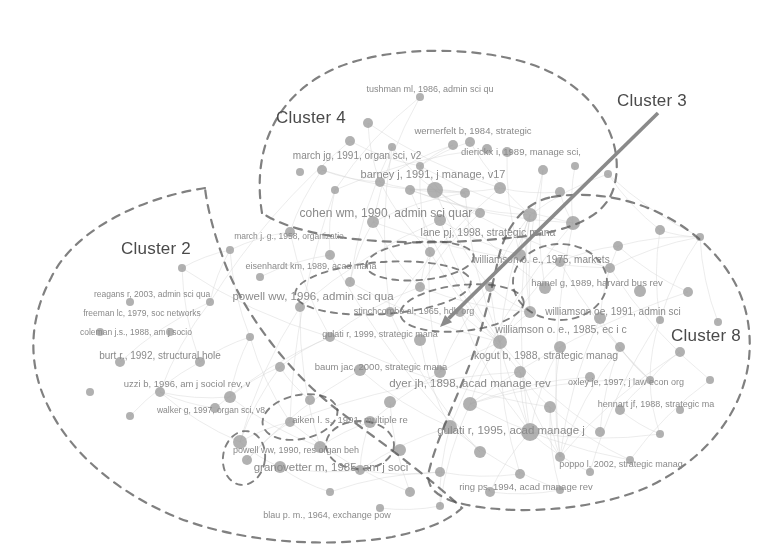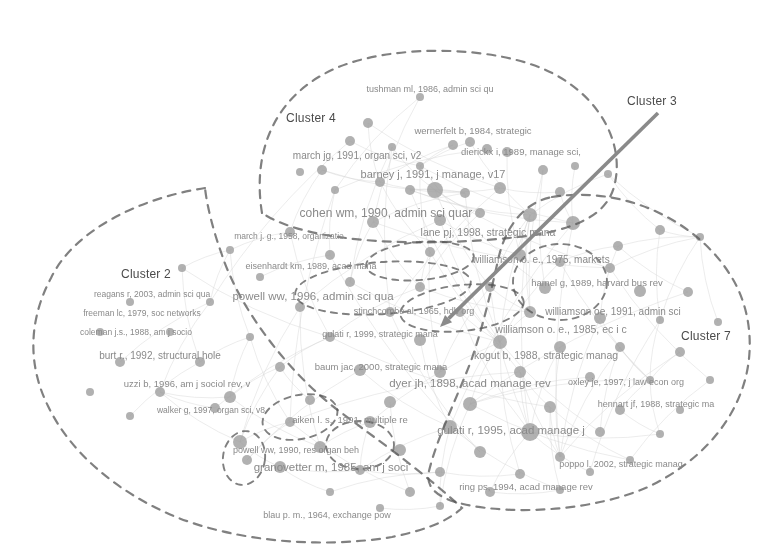--- a/index.html
+++ b/index.html
@@ -4,26 +4,26 @@
 <style>
   html,body{margin:0;padding:0;background:#ffffff;}
   .figure{
     position:relative;width:782px;height:560px;background:#ffffff;overflow:hidden;
     font-family:"Liberation Sans","DejaVu Sans",sans-serif;
     text-align:center;
   }
   .figure svg{position:absolute;left:0;top:0;}
   .cluster-label{
     position:absolute;transform:translate(-50%,-50%);
-    font-size:12px;color:#4a4a4a;letter-spacing:.2px;white-space:nowrap;
+    font-size:17px;color:#4a4a4a;letter-spacing:.2px;white-space:nowrap;
     font-weight:500;
   }
   .cl-c4{left:311px;top:118px;}
   .cl-c3{left:652px;top:101px;}
-  .cl-c2{left:146px;top:249px;margin-top:25px;}
+  .cl-c2{left:156px;top:249px;}
   .cl-c1{left:706px;top:336px;}
 </style>
 </head>
 <body>
 
 <div class="figure">
   <svg id="net-svg" width="782" height="560" viewBox="0 0 782 560">
       <g>
         <path d="M420,97 Q370.06,136.7 335,190" fill="none" stroke="#d4d4d4" stroke-width="0.8" opacity="0.55"></path>
         <path d="M420,97 Q386.5,155.74 373,222" fill="none" stroke="#d4d4d4" stroke-width="0.8" opacity="0.55"></path>
@@ -348,14 +348,14 @@
         <text x="331" y="471" text-anchor="middle" font-size="11.5" fill="#8a8a8a" font-family="&quot;Liberation Sans&quot;,&quot;DejaVu Sans&quot;,sans-serif">granovetter m, 1985, am j soci</text>
         <text x="621" y="467" text-anchor="middle" font-size="9" fill="#8a8a8a" font-family="&quot;Liberation Sans&quot;,&quot;DejaVu Sans&quot;,sans-serif">poppo l, 2002, strategic manag</text>
         <text x="526" y="490" text-anchor="middle" font-size="9.5" fill="#8a8a8a" font-family="&quot;Liberation Sans&quot;,&quot;DejaVu Sans&quot;,sans-serif">ring ps, 1994, acad manage rev</text>
         <text x="327" y="518" text-anchor="middle" font-size="9" fill="#8a8a8a" font-family="&quot;Liberation Sans&quot;,&quot;DejaVu Sans&quot;,sans-serif">blau p. m., 1964, exchange pow</text>
       </g>
     </svg>
 
   <div class="cluster-label cl-c4">Cluster 4</div>
   <div class="cluster-label cl-c3">Cluster 3</div>
   <div class="cluster-label cl-c2">Cluster 2</div>
-  <div class="cluster-label cl-c1">Cluster 7</div>
+  <div class="cluster-label cl-c1">Cluster 8</div>
 </div>
 
 </body></html>

